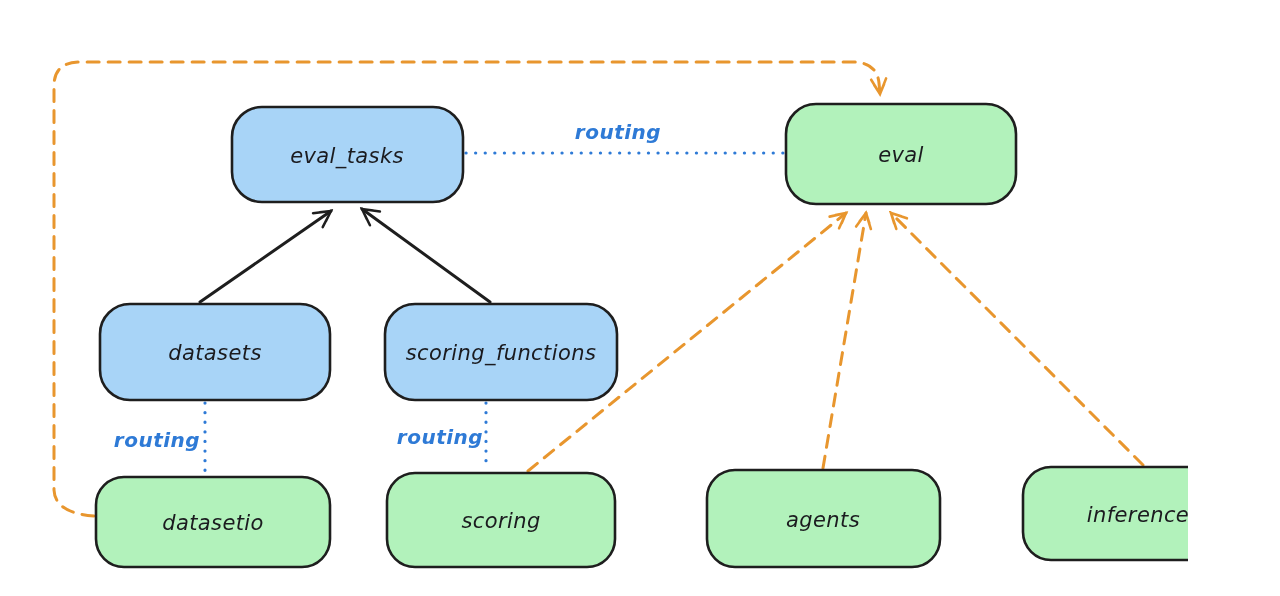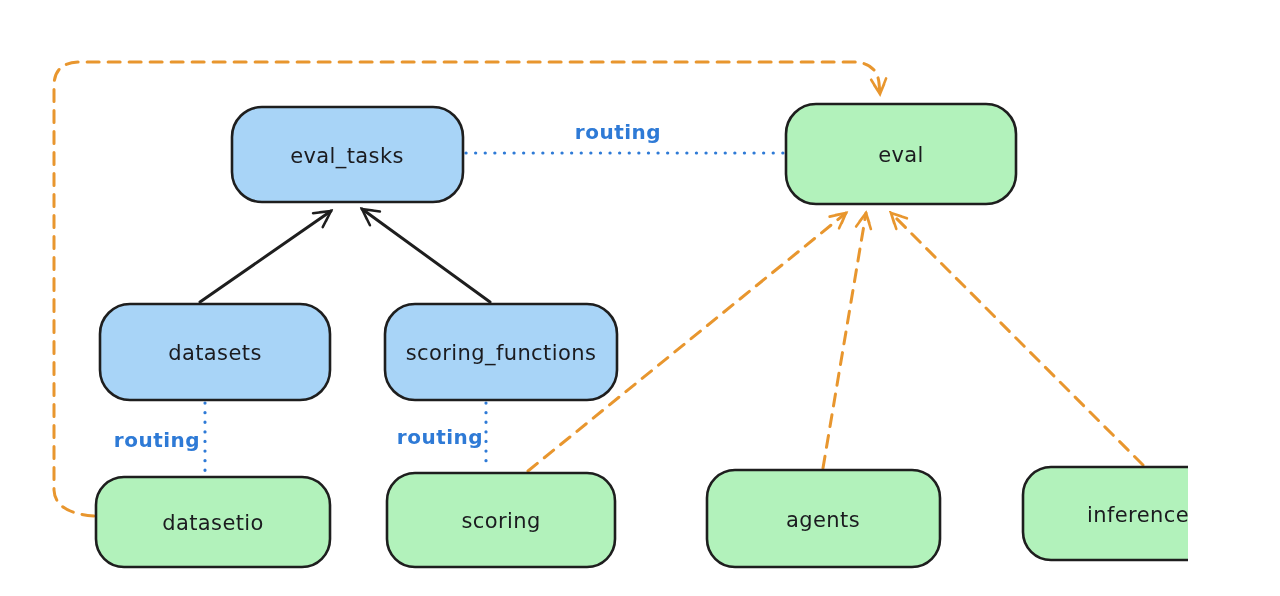--- a/index.html
+++ b/index.html
@@ -2,20 +2,21 @@
 <html style="--c-resource_fill: #a8d4f7; --c-provider_fill: #b2f2bb; --c-outline: #1e1e1e; --c-routing_line: #2e7ad6; --c-dependency_line: #e8962e; --c-background: #ffffff;"><head>
 <meta charset="utf-8">
 <style>
   html,body{margin:0;padding:0;background:#ffffff;}
   .canvas{
     position:relative;
     width:1188px;height:596px;
     background:var(--c-background,#fff);
     overflow:hidden;
     font-family:"DejaVu Sans",sans-serif;
+    font-style:italic;
   }
   svg{display:block;}
   .node-rect{stroke:var(--c-outline,#1e1e1e);stroke-width:2.6;}
   .node-rect.blue{fill:var(--c-resource_fill,#a8d4f7);}
   .node-rect.green{fill:var(--c-provider_fill,#b2f2bb);}
   .node-label{
     font-family:"DejaVu Sans",sans-serif;
     font-size:21px;
     letter-spacing:0.4px;
     fill:#1b1b1f;

